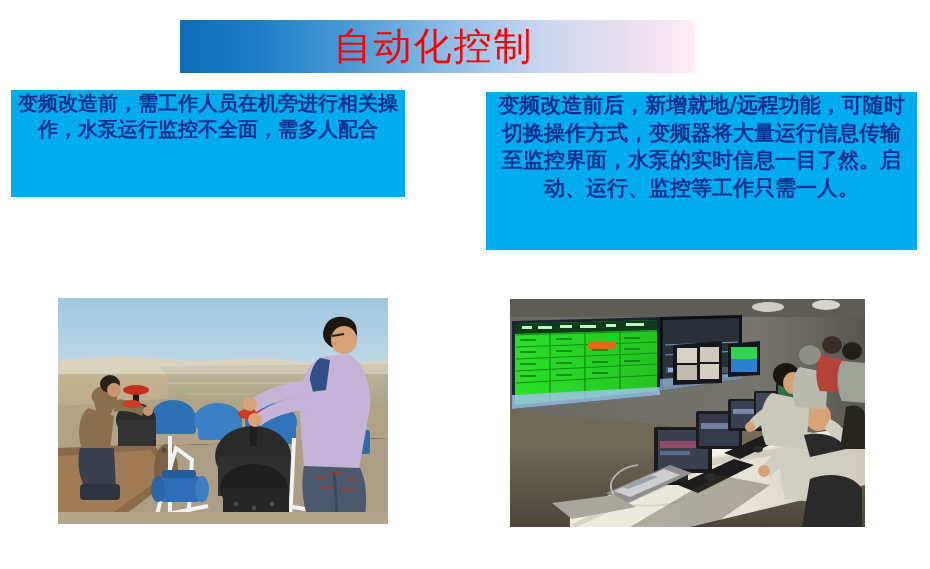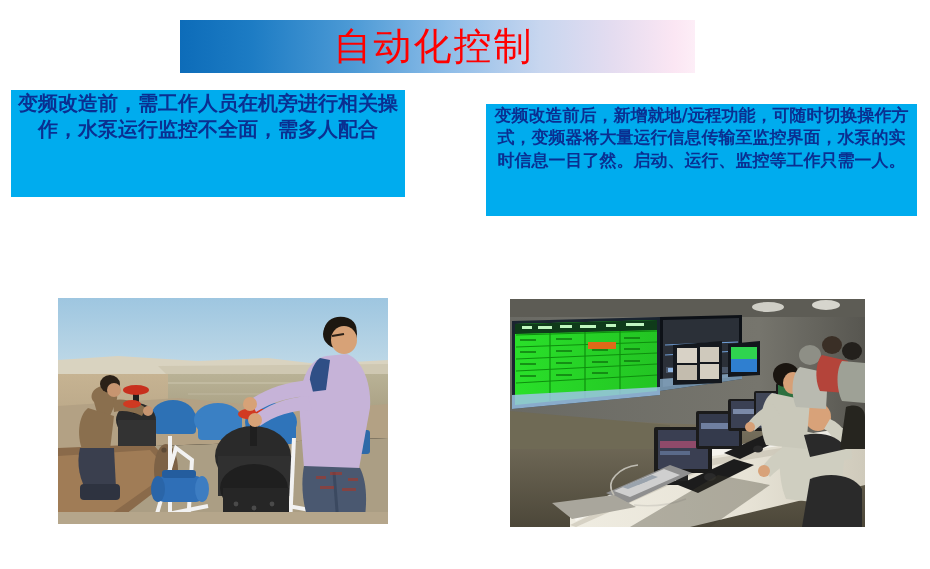--- a/index.html
+++ b/index.html
@@ -67,24 +67,24 @@
   }
   #callout-left {
     left: 11px;
     top: 90px;
     width: 394px;
     height: 107px;
     font-size: 20px;
   }
   #callout-right {
     left: 486px;
-    top: 104px;
+    top: 92px;
     width: 431px;
-    height: 112px;
-    font-size: 17px;
+    height: 158px;
+    font-size: 21px;
   }
 
   
   .photo {
     position: absolute;
     overflow: hidden;
     background: #888;
   }
   #photo-left {
     left: 58px;

